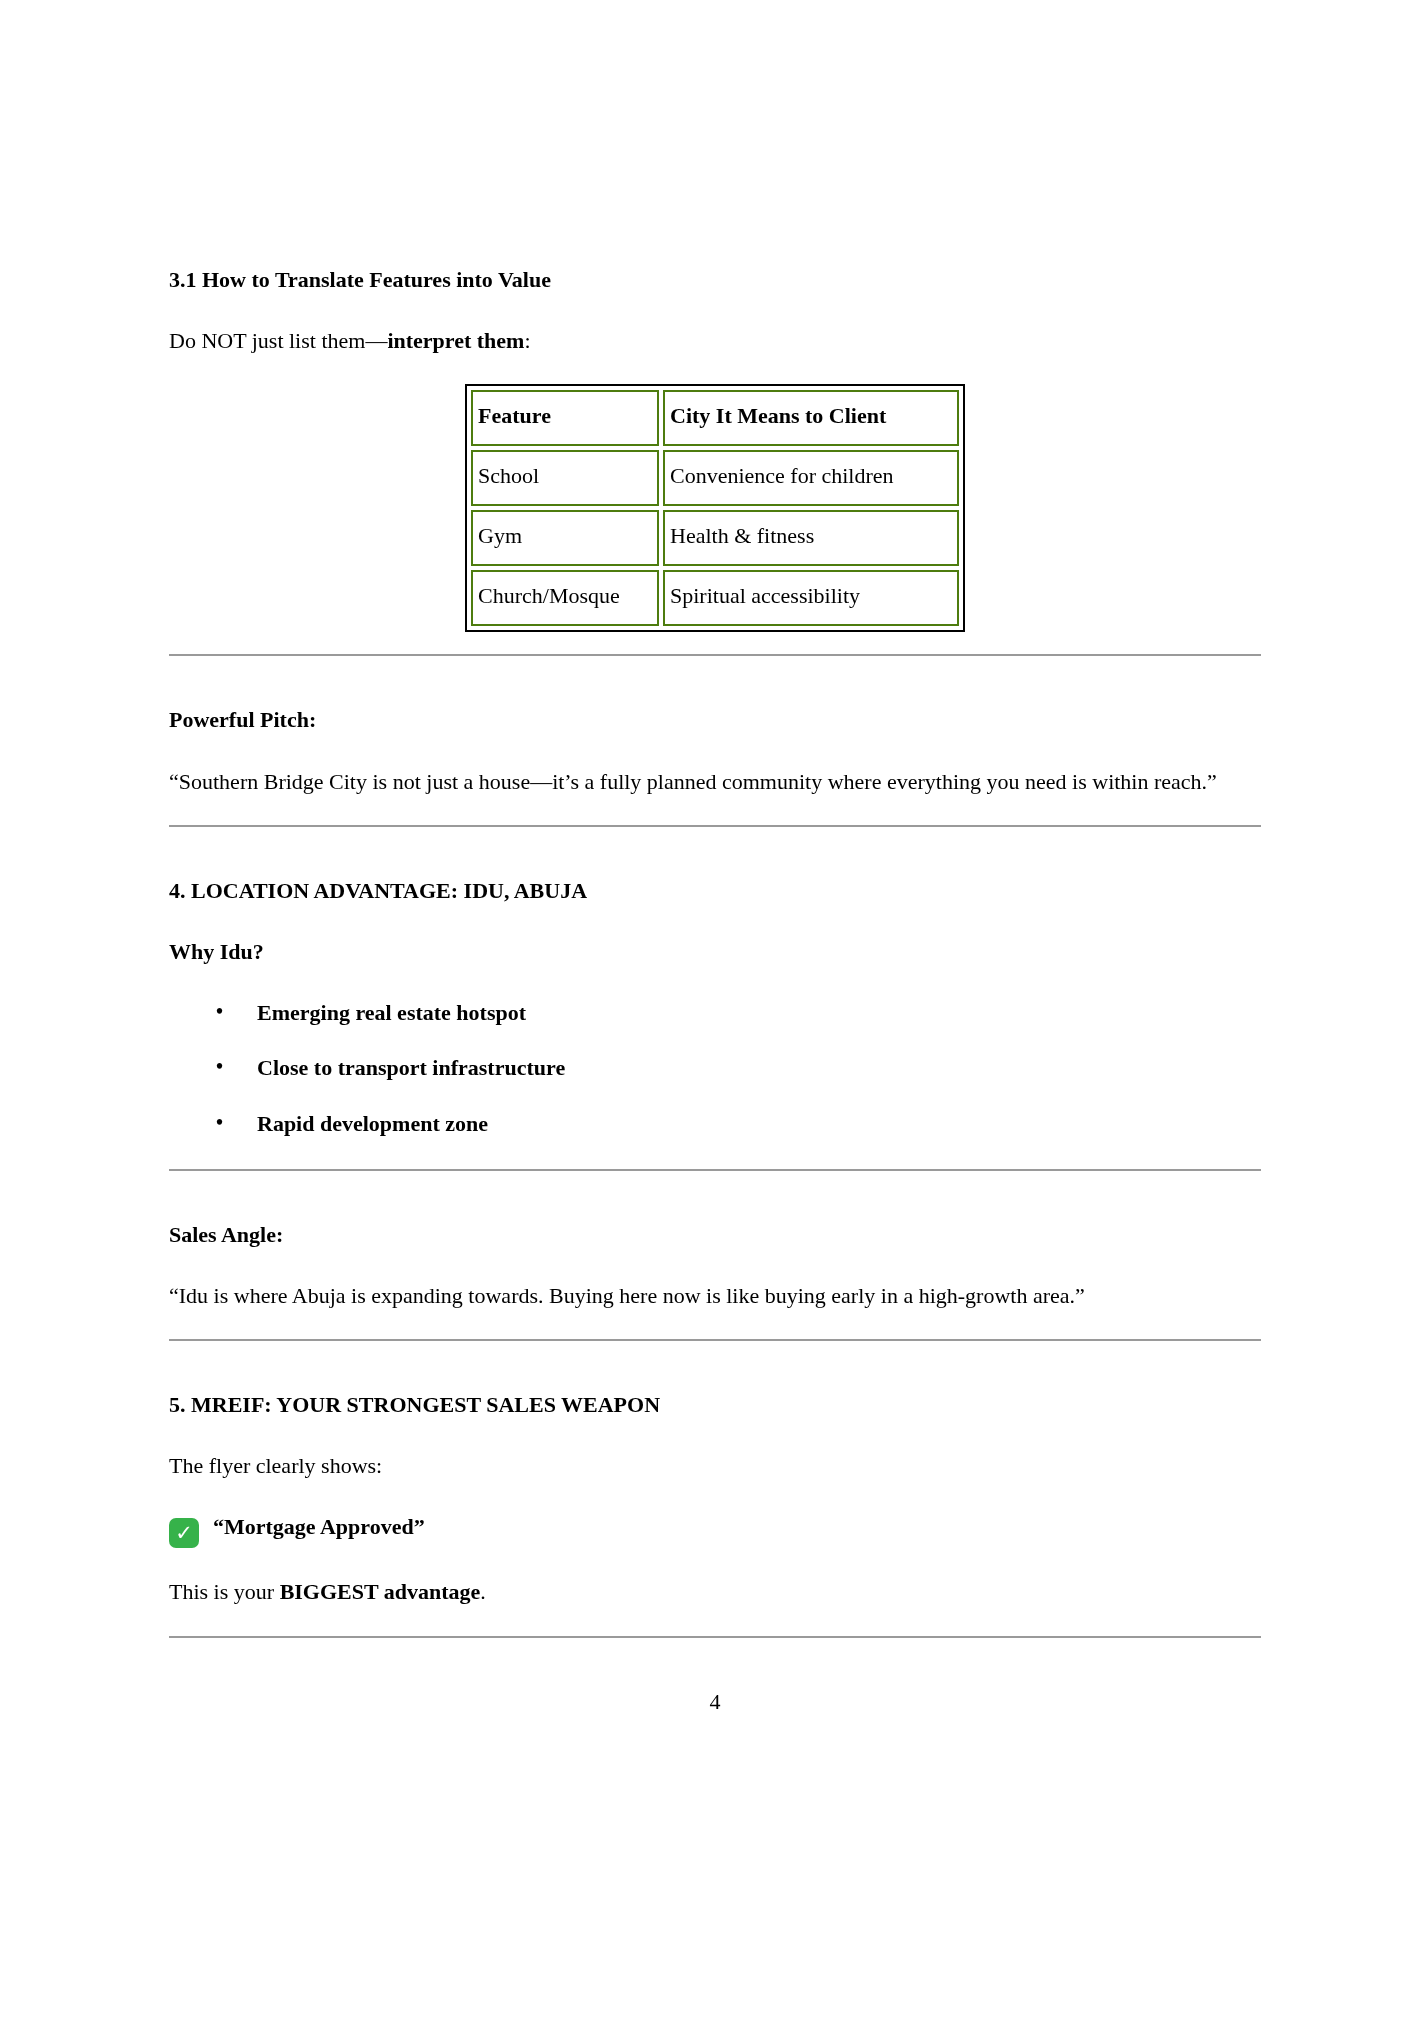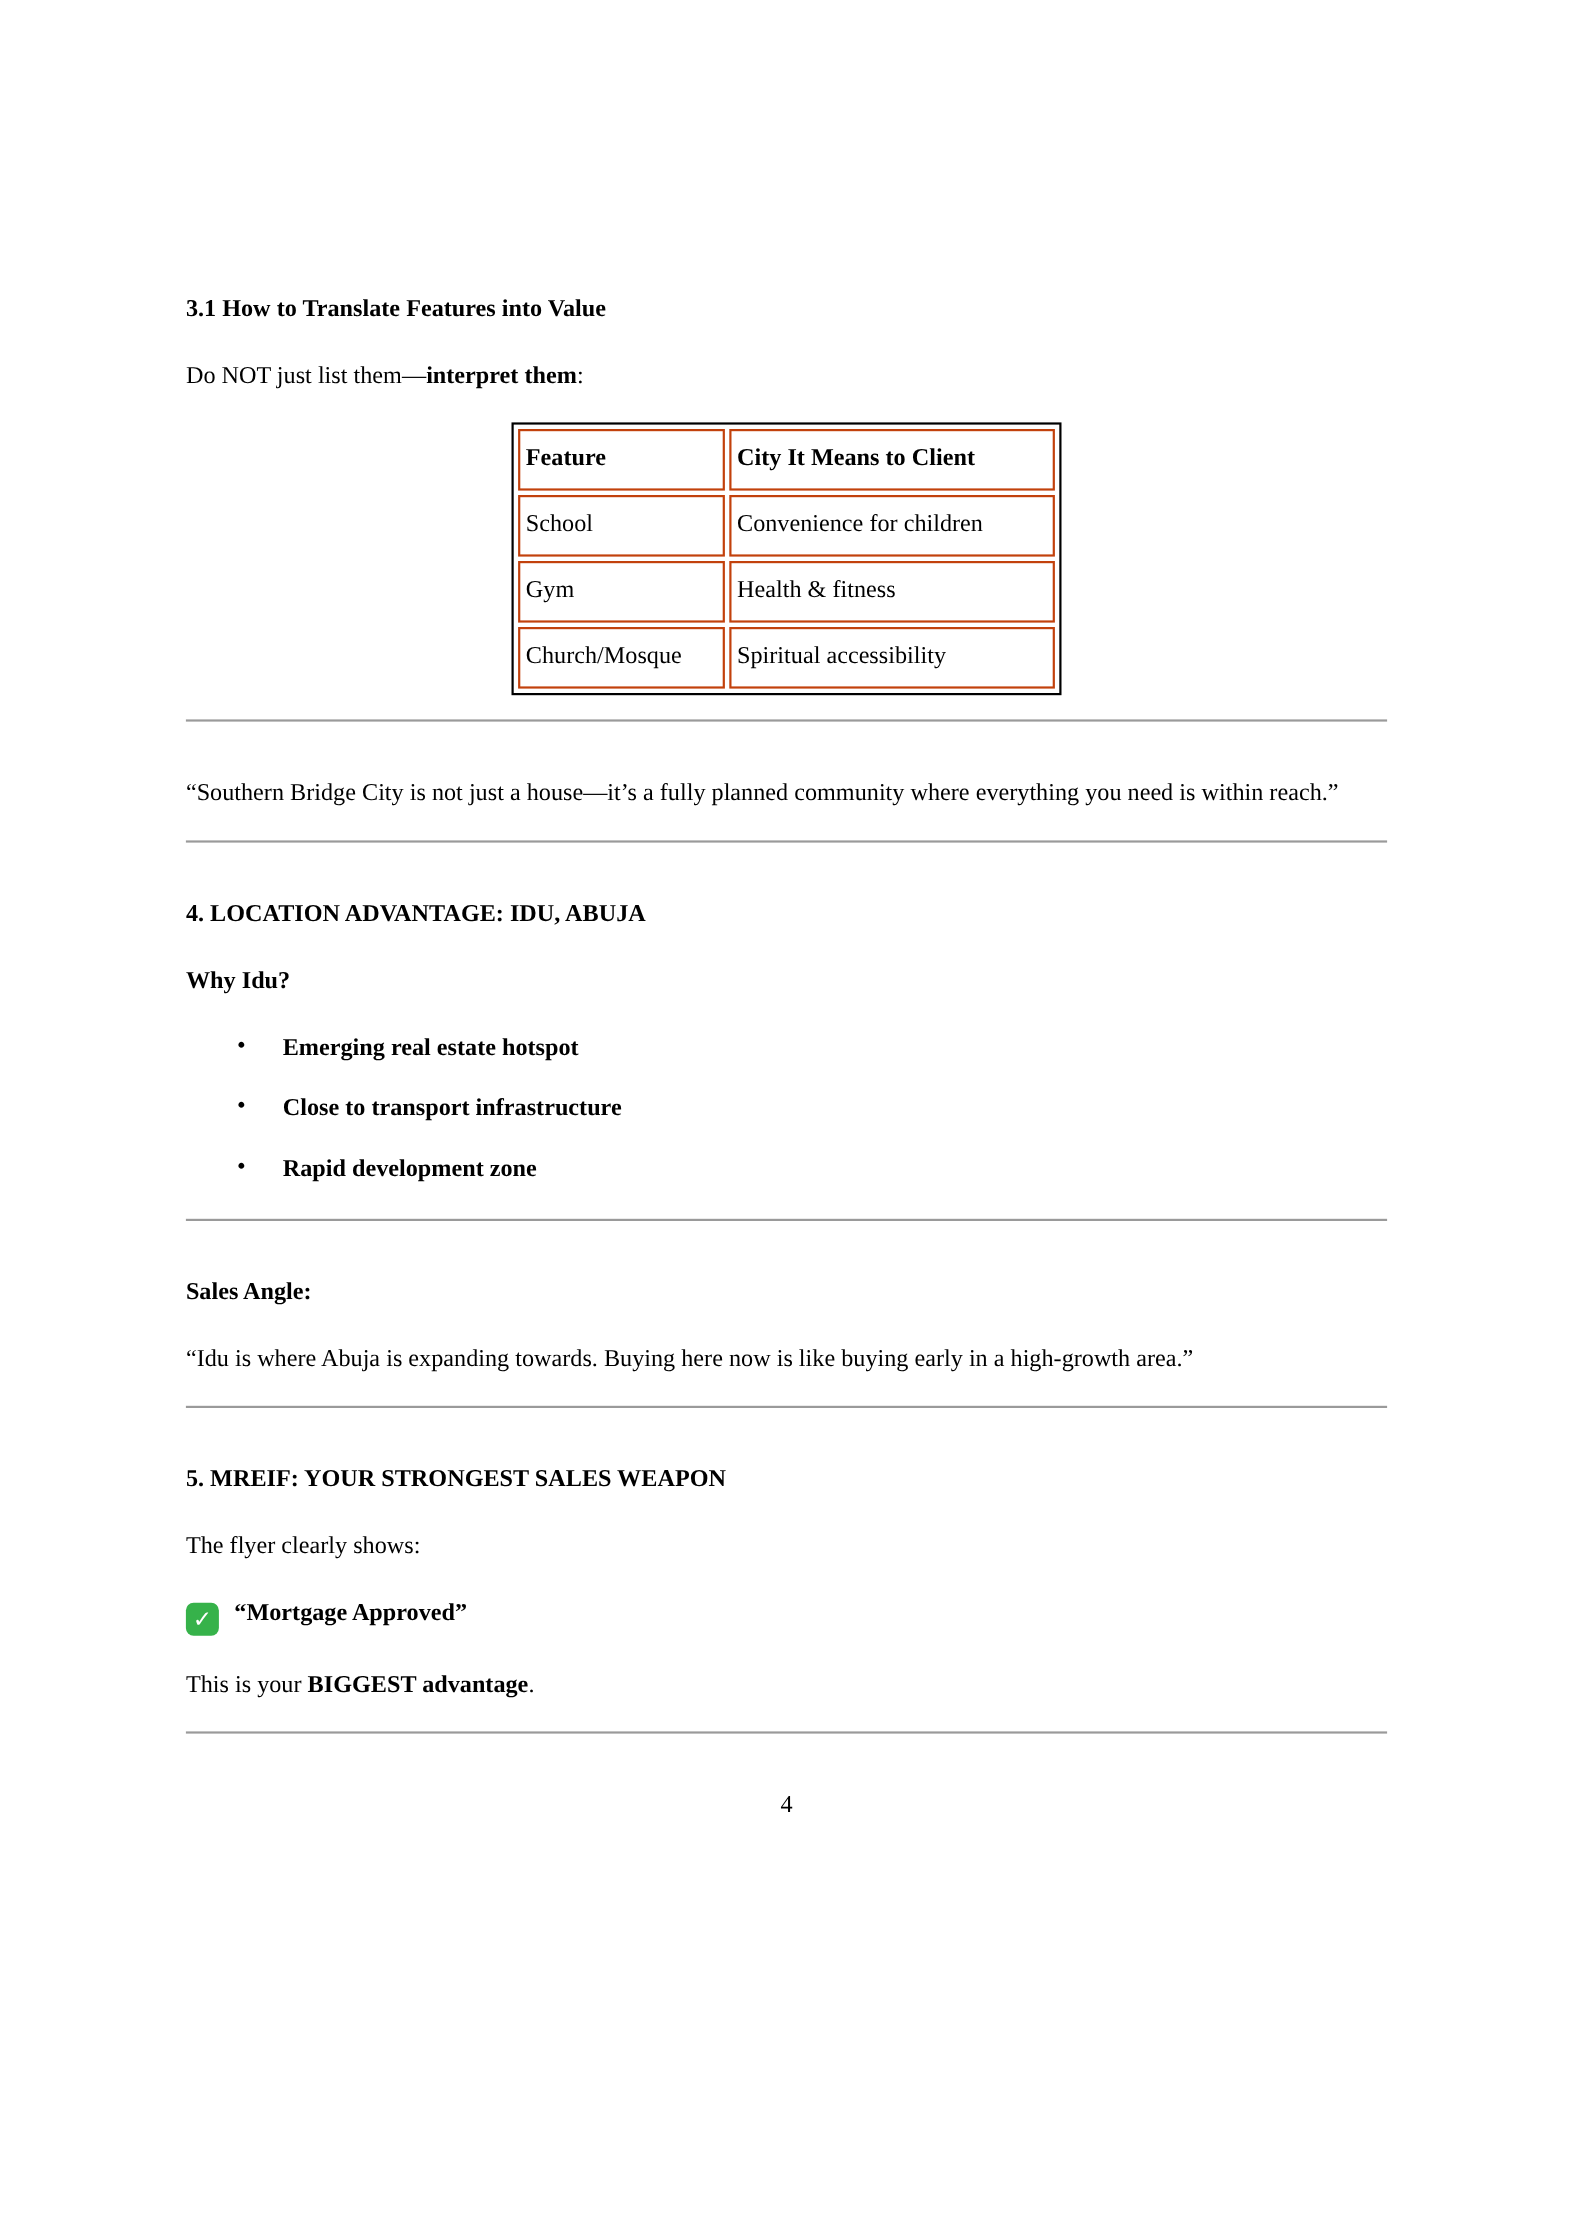--- a/index.html
+++ b/index.html
@@ -40,21 +40,21 @@
 
   
   table.features {
     border-collapse: separate;
     border-spacing: 4px;
     border: 2px solid #000;
     margin: 6px auto 22px auto;
   }
   table.features th,
   table.features td {
-    border: 2px solid #c2410c;
+    border: 2px solid #4d7c0f;
     font-size: 22px;
     text-align: left;
     vertical-align: top;
     padding: 6px 4px 4px 5px;
     height: 56px;
     box-sizing: border-box;
   }
   table.features th { font-weight: bold; }
   table.features .col-feature { width: 188px; }
   table.features .col-meaning { width: 296px; }
@@ -128,20 +128,21 @@
         </tr>
         <tr>
           <td>Church/Mosque</td>
           <td>Spiritual accessibility</td>
         </tr>
       </tbody>
     </table>
 
     <hr class="rule">
 
+    <p class="bold">Powerful Pitch:</p>
     <p>“Southern Bridge City is not just a house—it’s a fully planned community where everything you need is within reach.”</p>
 
     <hr class="rule">
 
     <h3>4. LOCATION ADVANTAGE: IDU, ABUJA</h3>
     <h4>Why Idu?</h4>
 
     <ul class="bullets">
       <li>Emerging real estate hotspot</li>
       <li>Close to transport infrastructure</li>

